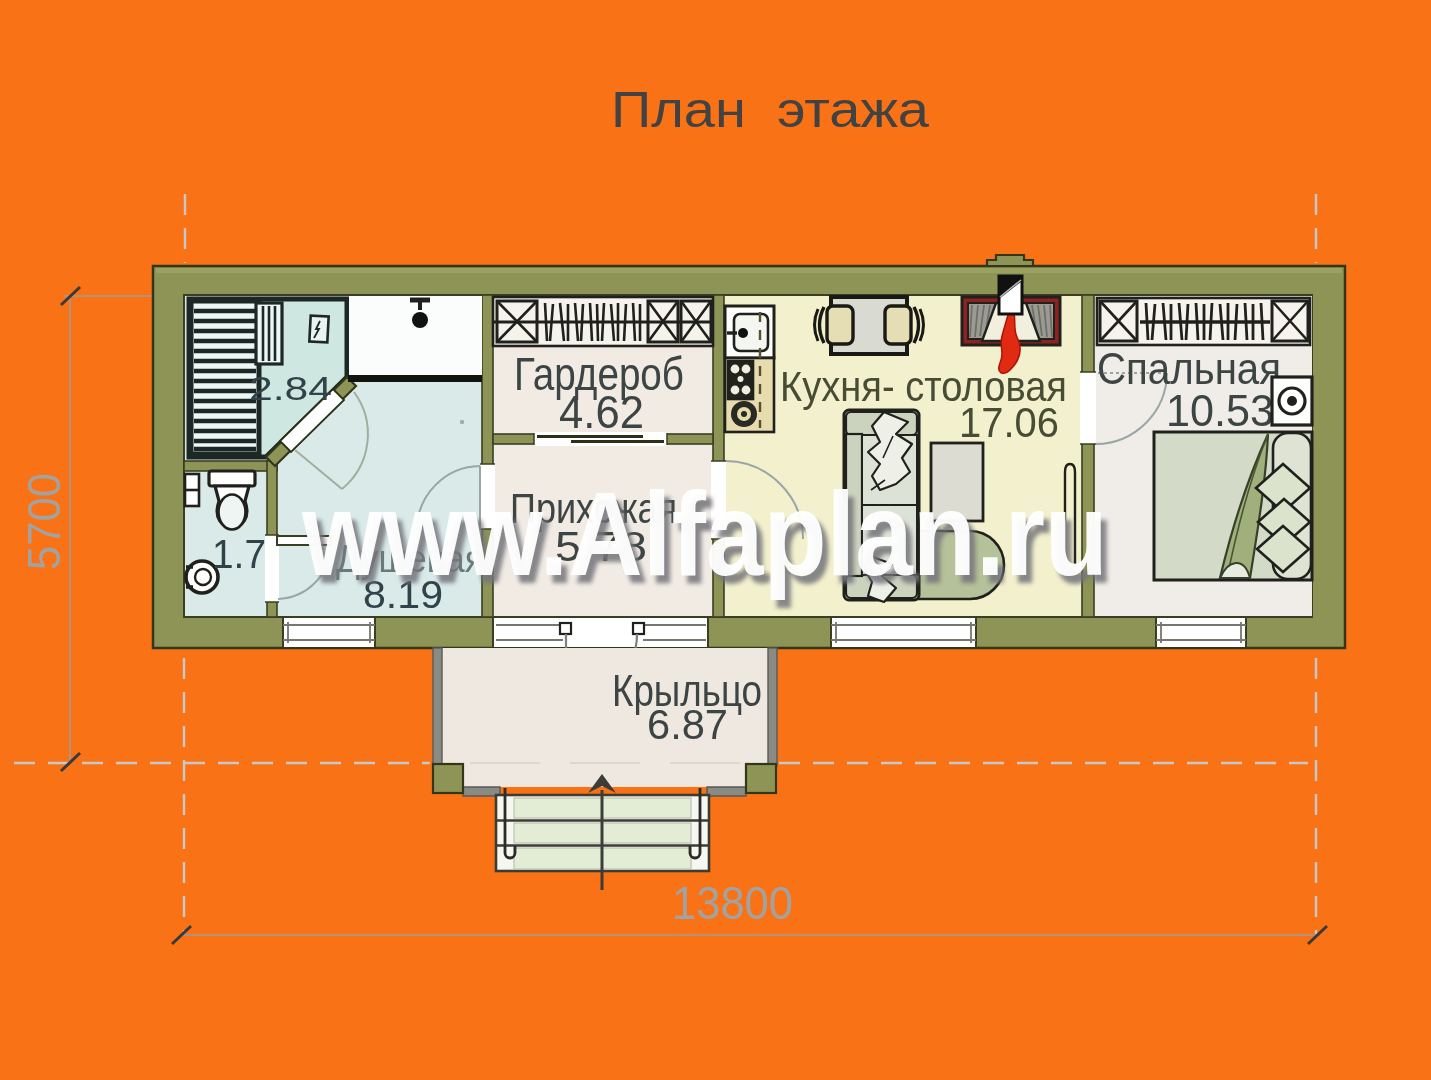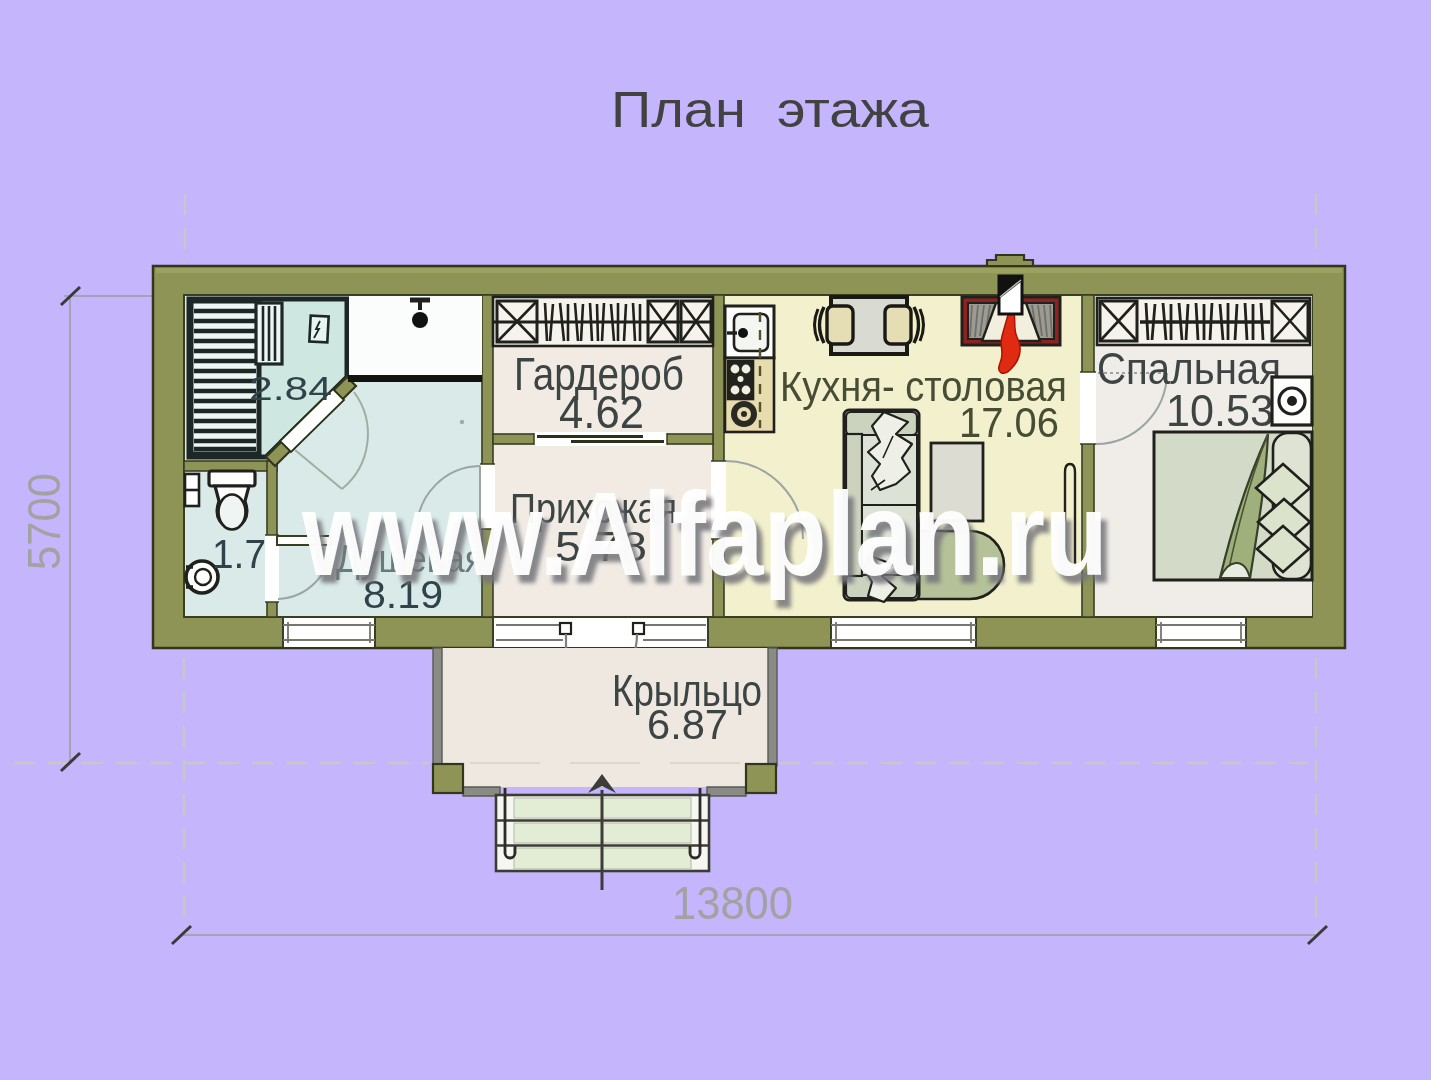--- a/index.html
+++ b/index.html
@@ -1,16 +1,16 @@
 <!DOCTYPE html>
 <html><head>
 <meta charset="utf-8">
 <style>
 html,body{margin:0;padding:0;background:#ffffff;}
-#page{position:relative;width:1431px;height:1080px;background:#c4b5fd;overflow:hidden;}
+#page{position:relative;width:1431px;height:1080px;background:#f97316;overflow:hidden;}
 svg{position:absolute;left:0;top:0;filter:blur(0.4px);}
 text{font-family:"Liberation Sans",sans-serif;}
 </style>
 </head>
 <body>
 <div id="page">
 <svg width="1431" height="1080" viewBox="0 0 1431 1080">
 <defs>
 <filter id="wmshadow" x="-20%" y="-20%" width="140%" height="140%">
 <feGaussianBlur stdDeviation="2.2"></feGaussianBlur>

